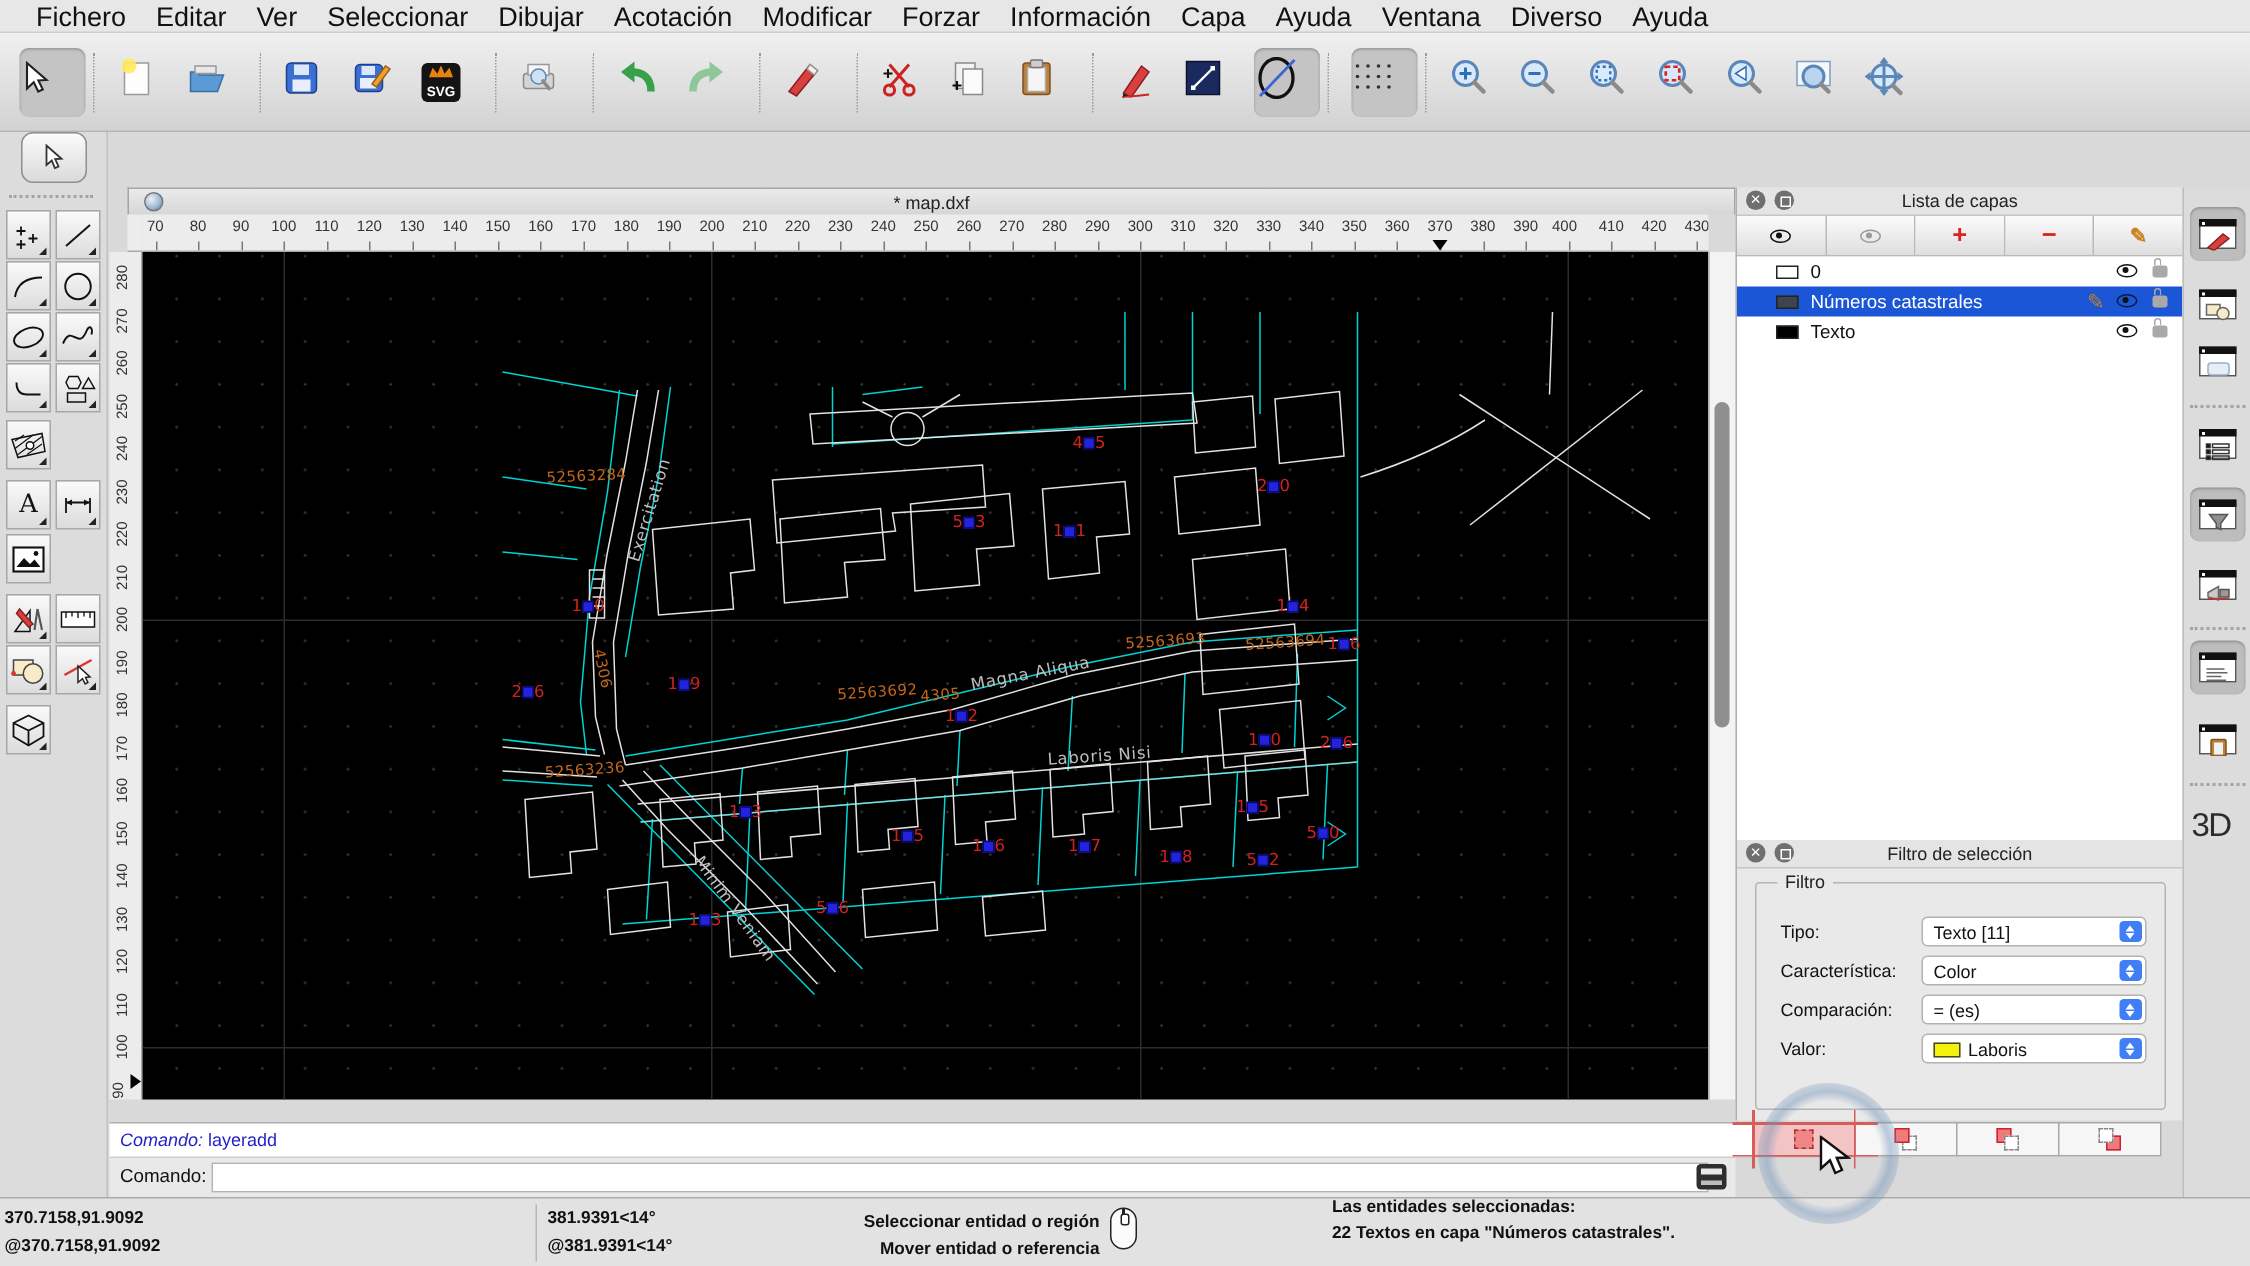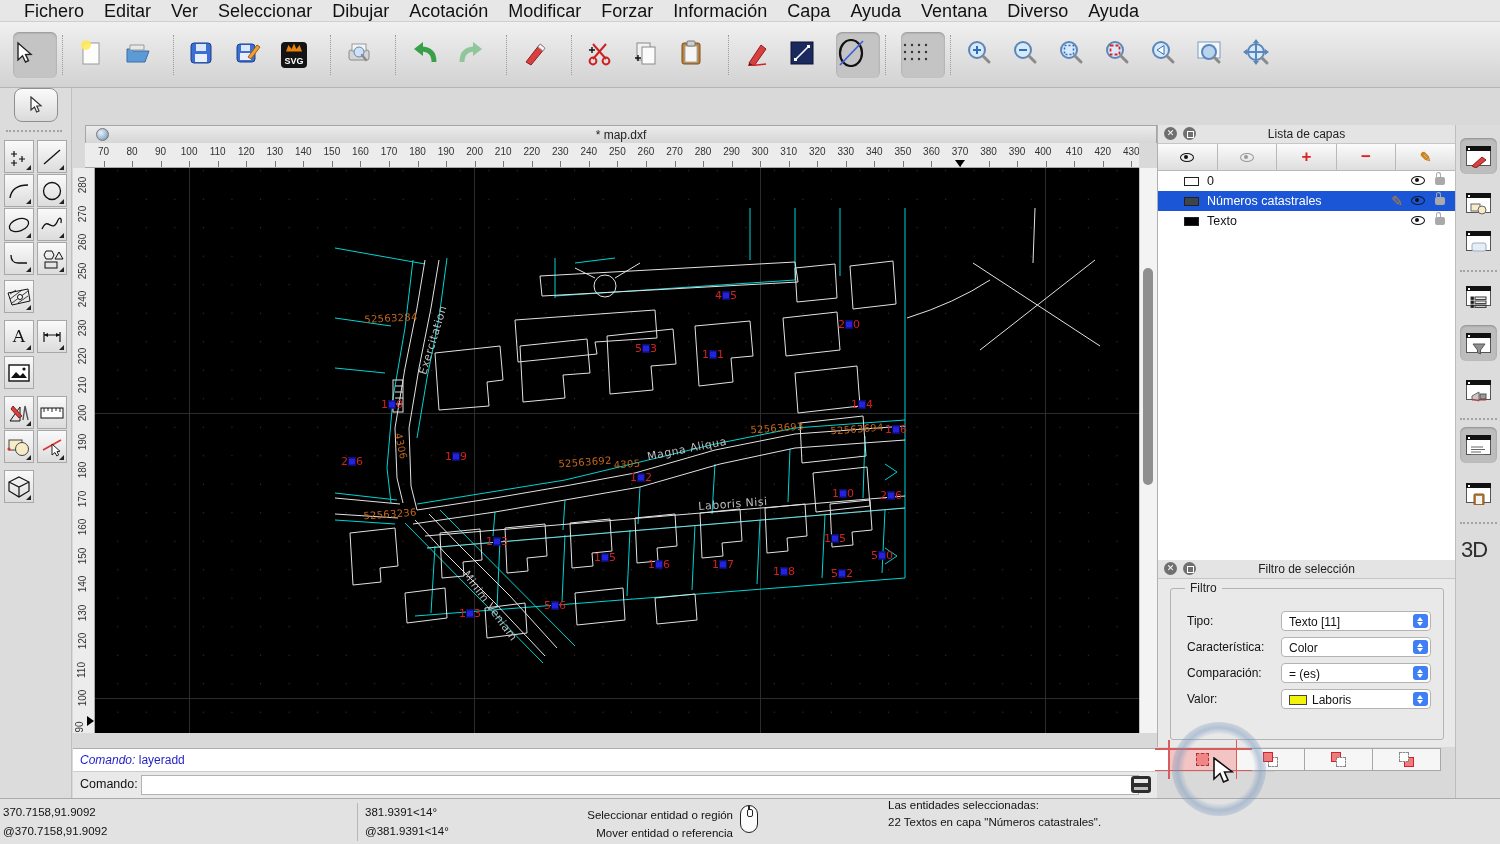--- a/index.html
+++ b/index.html
@@ -49,21 +49,21 @@
   .cmdhist .it{font-style:italic;}
   .cmdhist .sb{position:absolute;right:0;top:0;width:10px;height:22px;background:#efefef;border-left:1px solid #ccc;}
   .cmdhist .sb i{position:absolute;left:2px;top:3px;width:5px;height:15px;background:#9e9e9e;border-radius:3px;}
   .cmdline{position:absolute;left:73px;top:772px;width:1084px;height:26px;background:#e9e9e9;box-sizing:border-box;}
   .cmdline .lab{position:absolute;left:7px;top:5px;font-size:12.5px;color:#111;}
   .cmdline input{position:absolute;left:68px;top:3px;width:988px;height:18px;border:1px solid #b2b2b2;background:#fff;font-size:12px;font-family:"Liberation Sans",sans-serif;padding:0 4px;box-sizing:content-box;}
   .kbd-ic{position:absolute;right:6px;top:4px;width:20px;height:17px;background:#2e2e2e;border-radius:3px;}
   .kbd-ic:before{content:"";position:absolute;left:3px;top:3px;right:3px;height:4px;background:#e8e8e8;}
   .kbd-ic:after{content:"";position:absolute;left:3px;bottom:3px;right:3px;height:3px;background:#bdbdbd;}
   
-  .statusbar{position:absolute;left:0;top:798px;width:1500px;height:46px;background:#e2e2e2;border-top:1px solid #ababab;box-sizing:border-box;font-size:11.5px;color:#111;}
+  .statusbar{position:absolute;left:0;top:798px;width:1500px;height:46px;background:#e2e2e2;border-top:1px solid #ababab;box-sizing:border-box;font-size:11.5px;color:#111;font-weight:bold;}
   .statusbar .l1{position:absolute;top:7px;}
   .statusbar .l2{position:absolute;top:26px;}
   .sdiv{position:absolute;left:357px;top:4px;width:1px;height:38px;background:#b6b6b6;}
   .hint{position:absolute;right:767px;top:7px;text-align:right;line-height:18px;}
   .mouse-ic{position:absolute;left:740px;top:6px;width:18px;height:28px;border:1.6px solid #222;border-radius:9px;background:#fbfbfb;box-sizing:border-box;}
   .mouse-ic:before{content:"";position:absolute;left:7px;top:0;width:1.6px;height:10px;background:#222;}
   .mouse-ic:after{content:"";position:absolute;left:5.5px;top:3px;width:4px;height:6px;border:1.4px solid #222;border-radius:2px;background:#fff;}
   .selinfo{position:absolute;left:888px;}
   
   .panel{position:absolute;background:#e9e9e9;border-left:1px solid #b0b0b0;box-sizing:border-box;}

